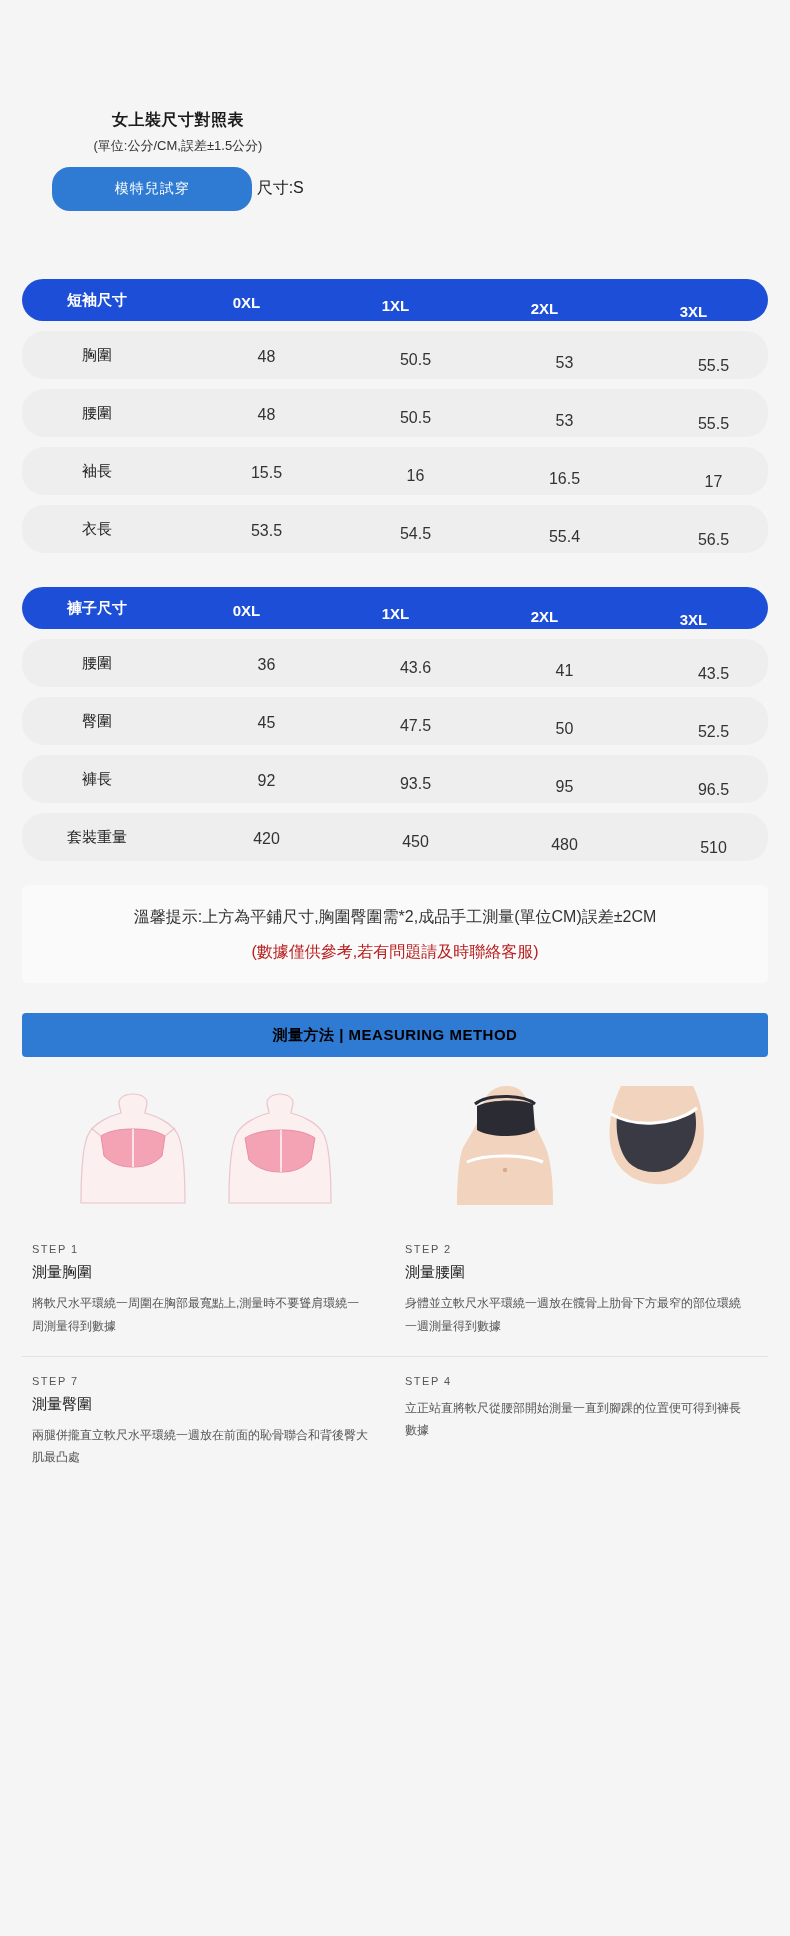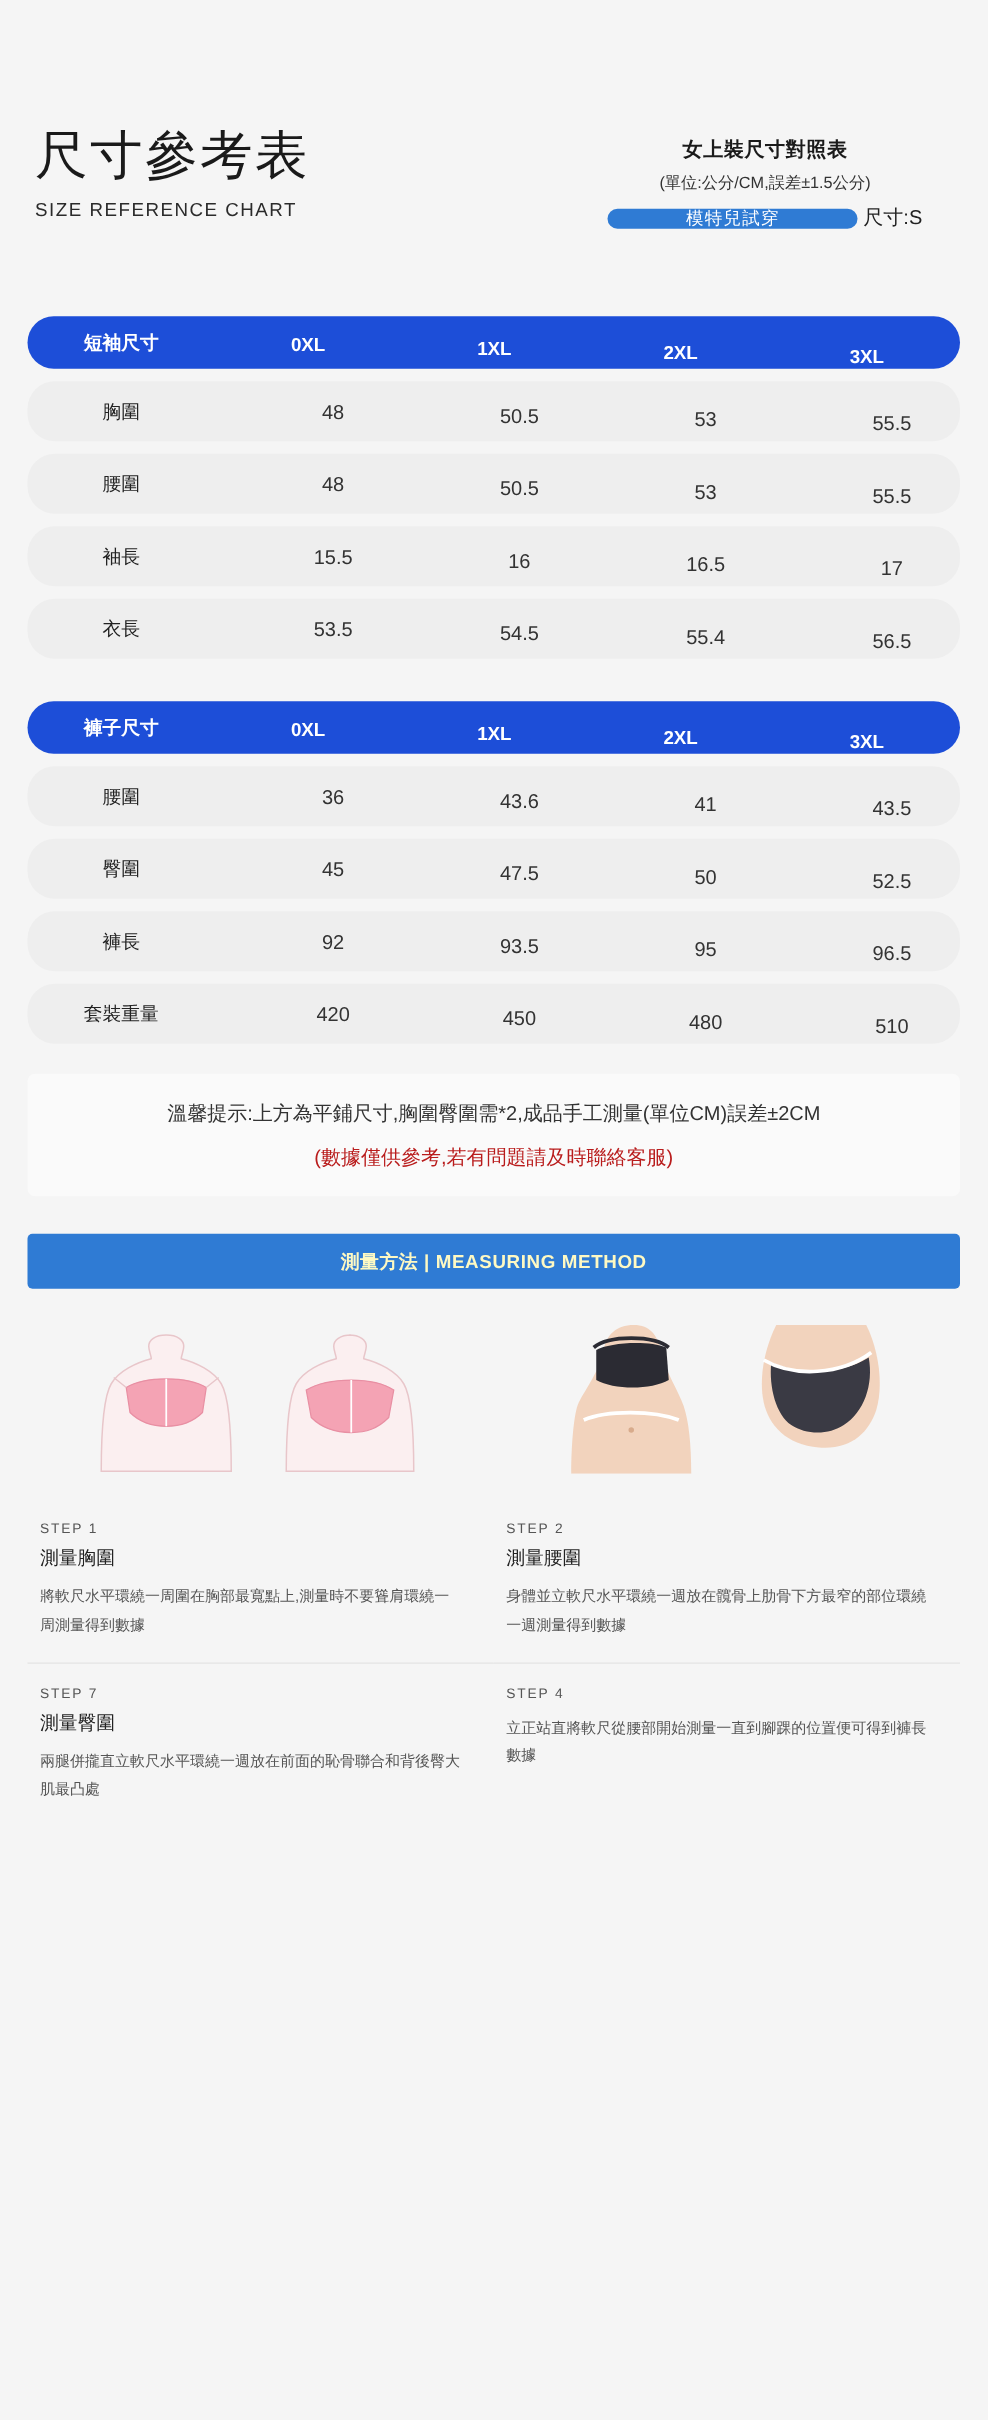--- a/index.html
+++ b/index.html
@@ -61,21 +61,21 @@
     font-size: 13px;
     color: #333;
     margin-top: 6px;
   }
   .model-btn {
     margin-top: 12px;
     background: #2f7bd4;
     color: #fff;
     border: none;
     border-radius: 18px;
-    height: 16px;
+    height: 44px;
     width: 200px;
     font-size: 14px;
     letter-spacing: 1px;
     position: relative;
     display: inline-flex;
     align-items: center;
     justify-content: center;
     cursor: pointer;
     font-family: "Liberation Sans", sans-serif;
     text-align: right;
@@ -148,21 +148,21 @@
 
   
   .measure-bar {
     margin: 30px 22px 0 22px;
     background: #2f7bd4;
     border-radius: 4px;
     height: 44px;
     display: flex;
     align-items: center;
     justify-content: center;
-    color: #fef9c3;
+    color: #000000;
     font-size: 15px;
     font-weight: 700;
     letter-spacing: 0.5px;
   }
   .illus {
     display: flex;
     margin: 18px 22px 0 22px;
     gap: 10px;
   }
   .illus-col {
@@ -202,24 +202,20 @@
     line-height: 1.9;
     margin-top: 10px;
   }
 </style>
 </head>
 <body>
 
 <div class="page">
 
   <div class="header">
-    <div class="header-left">
-      <div class="title-cn">尺寸參考表</div>
-      <div class="title-en">SIZE REFERENCE CHART</div>
-    </div>
     <div class="header-right">
       <div class="hr-title">女上裝尺寸對照表</div>
       <div class="hr-sub">(單位:公分/CM,誤差±1.5公分)</div>
       <div style="position:relative;display:inline-block;">
         <button class="model-btn">
           <span>模特兒試穿</span>
         </button>
         <span class="pill">尺寸:S</span>
       </div>
     </div>

